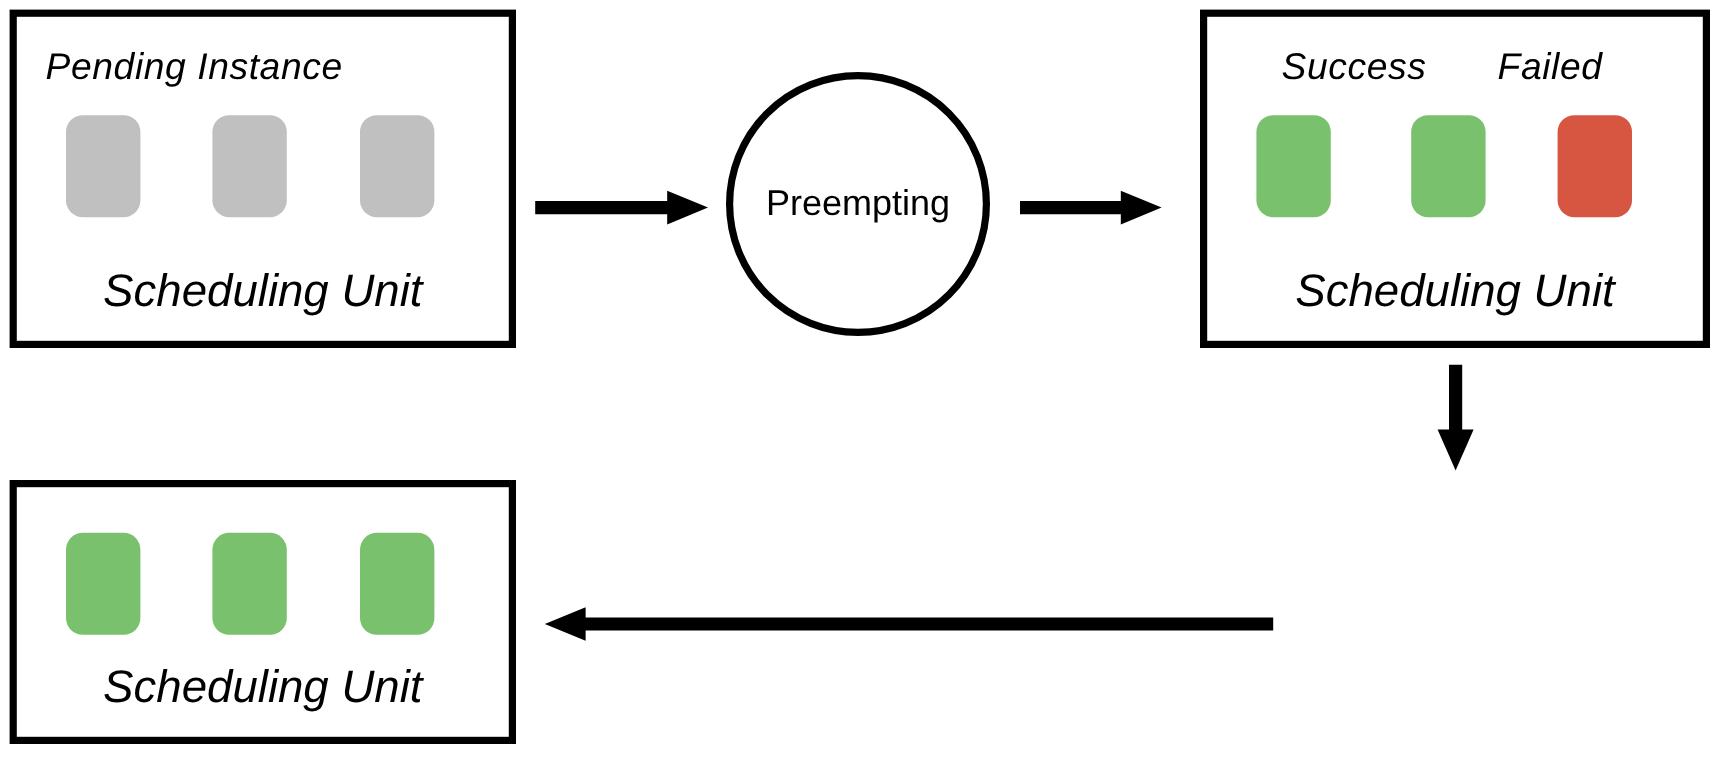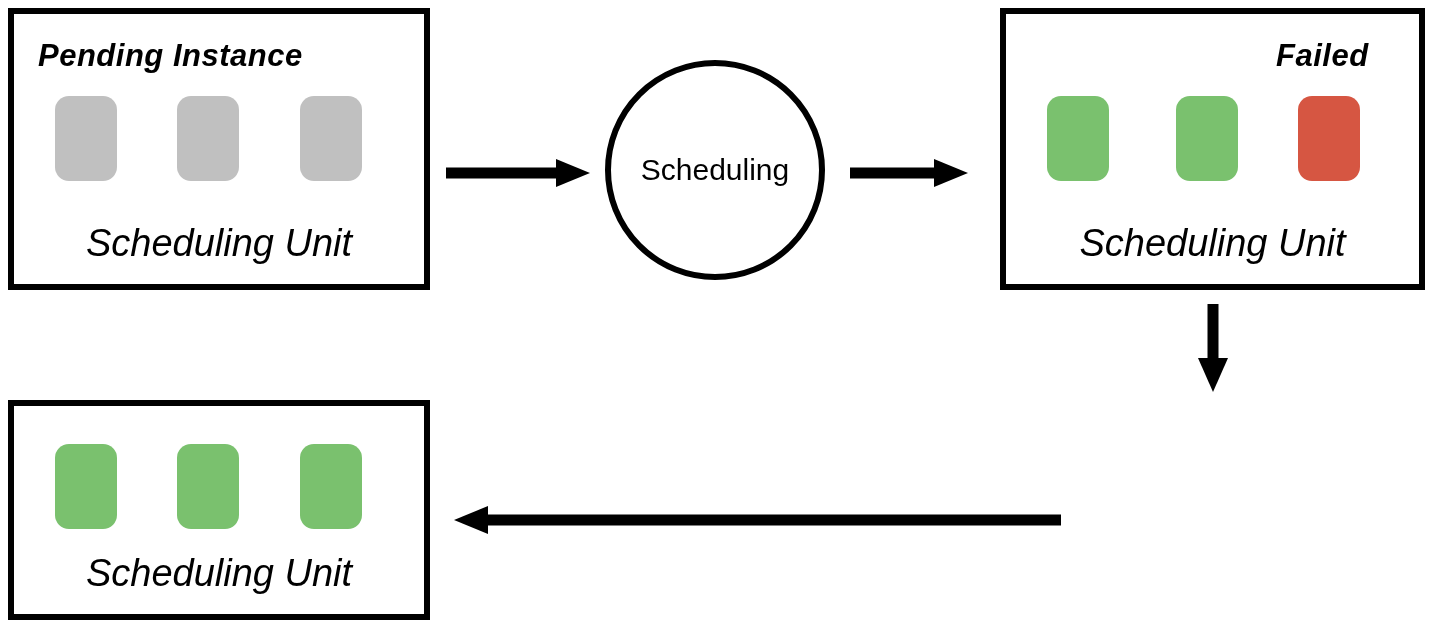--- a/index.html
+++ b/index.html
@@ -23,39 +23,39 @@
     border: 6px solid #000000;
     background: #ffffff;
   }
   #box-pending   { left: 8px;    top: 8px;   width: 422px; height: 282px; }
   #box-result    { left: 1000px; top: 8px;   width: 425px; height: 282px; }
   #box-scheduled { left: 8px;    top: 400px; width: 422px; height: 220px; }
 
   
   .hdr-label {
     position: absolute;
-    font-weight: bold;
+    font-weight: normal;
     font-style: italic;
     font-size: 31px;
     color: #000000;
     white-space: nowrap;
     letter-spacing: 0.5px;
   }
   .unit-label {
     position: absolute;
     font-style: italic;
     font-size: 38px;
     color: #000000;
     white-space: nowrap;
     text-align: center;
   }
 
   #lbl-pending  { left: 38px;   top: 38px;  }
   #lbl-success  { left: 1068px; top: 38px;  }
-  #lbl-failed   { left: 1276px; top: 38px;  }
+  #lbl-failed   { left: 1248px; top: 38px;  }
 
   #unit-1 { left: 8px;    top: 222px; width: 422px; }
   #unit-2 { left: 1000px; top: 222px; width: 425px; }
   #unit-3 { left: 8px;    top: 552px; width: 422px; }
 
   
   .chip {
     position: absolute;
     width: 62px;
     height: 85px;
@@ -123,30 +123,31 @@
   <div class="chip gray" id="chip-p3"></div>
 
   <div class="unit-label" id="unit-1">Scheduling Unit</div>
 
   <svg class="arrow-svg" id="arrow-pending-to-scheduling" viewBox="0 0 150 30">
     <line x1="2" y1="15" x2="118" y2="15" stroke="#000000" stroke-width="11"></line>
     <polygon points="112,1 146,15 112,29" fill="#000000"></polygon>
   </svg>
 
   <div class="state-circle" id="circle-scheduling">
-    <span>Scheduling</span>
+    <span>Preempting</span>
   </div>
 
   <svg class="arrow-svg" id="arrow-scheduling-to-result" viewBox="0 0 124 30">
     <line x1="2" y1="15" x2="92" y2="15" stroke="#000000" stroke-width="11"></line>
     <polygon points="86,1 120,15 86,29" fill="#000000"></polygon>
   </svg>
 
   <div class="unit-box" id="box-result"></div>
 
+  <div class="hdr-label" id="lbl-success">Success</div>
   <div class="hdr-label" id="lbl-failed">Failed</div>
 
   <div class="chip green" id="chip-r1"></div>
   <div class="chip green" id="chip-r2"></div>
   <div class="chip red" id="chip-r3"></div>
 
   <div class="unit-label" id="unit-2">Scheduling Unit</div>
 
   <svg class="arrow-svg" id="arrow-result-to-preempting" viewBox="0 0 34 92">
     <line x1="17" y1="2" x2="17" y2="62" stroke="#000000" stroke-width="11"></line>

